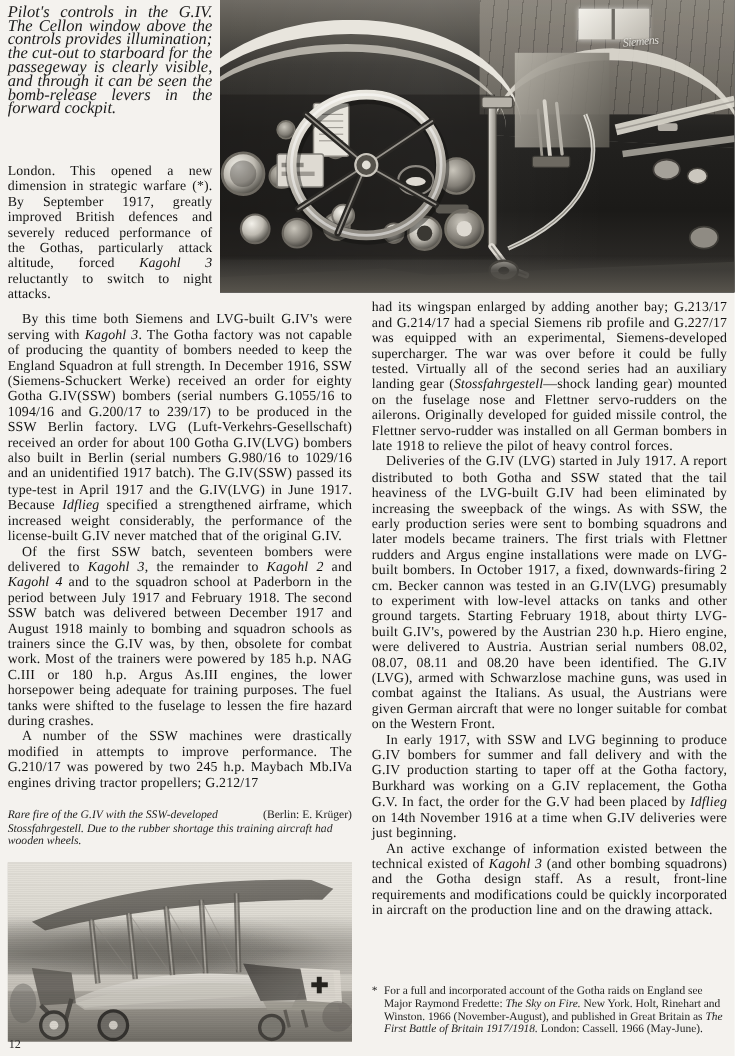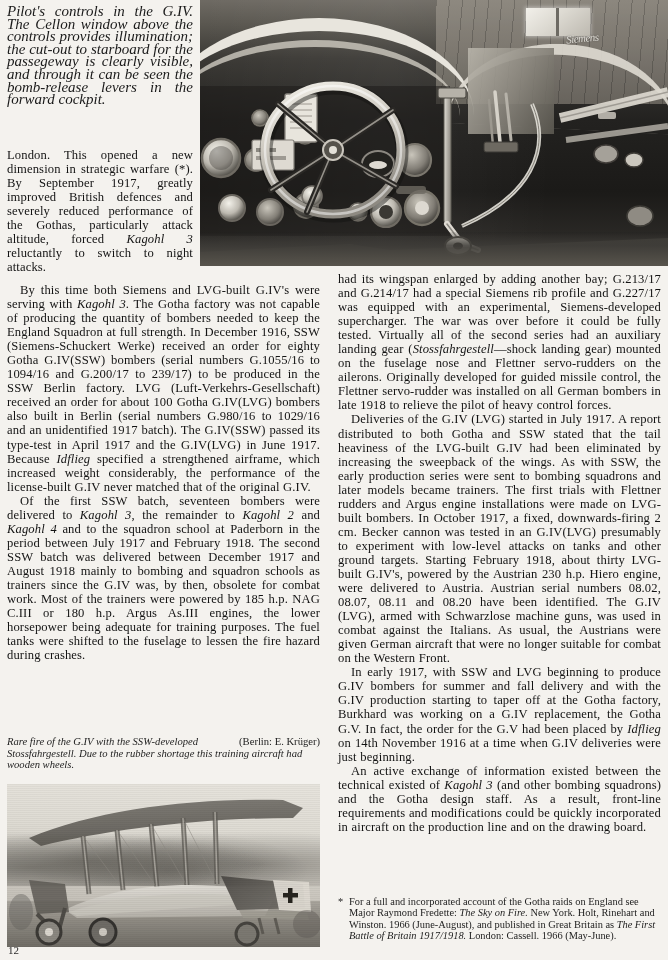--- a/index.html
+++ b/index.html
@@ -372,20 +372,21 @@
 
   <div class="topcap">Pilot's controls in the G.IV. The Cellon window above the controls provides illumination; the cut-out to starboard for the passegeway is clearly visible, and through it can be seen the bomb-release levers in the forward cockpit.</div>
 
   <div class="col leftupper">
     <p class="noind"><span>London. This opened a new dimension in strategic warfare (*). By September 1917, greatly improved British defences and severely reduced performance of the Gothas, particularly attack altitude, forced </span><i>Kagohl 3</i><span> reluctantly to switch to night attacks.</span></p>
   </div>
 
   <div class="col leftmain">
       <p><span>By this time both Siemens and LVG-built G.IV's were serving with </span><i>Kagohl 3</i><span>. The Gotha factory was not capable of producing the quantity of bombers needed to keep the England Squadron at full strength. In December 1916, SSW (Siemens-Schuckert Werke) received an order for eighty Gotha G.IV(SSW) bombers (serial numbers G.1055/16 to 1094/16 and G.200/17 to 239/17) to be produced in the SSW Berlin factory. LVG (Luft-Verkehrs-Gesellschaft) received an order for about 100 Gotha G.IV(LVG) bombers also built in Berlin (serial numbers G.980/16 to 1029/16 and an unidentified 1917 batch). The G.IV(SSW) passed its type-test in April 1917 and the G.IV(LVG) in June 1917. Because </span><i>Idflieg</i><span> specified a strengthened airframe, which increased weight considerably, the performance of the license-built G.IV never matched that of the original G.IV.</span></p>
       <p><span>Of the first SSW batch, seventeen bombers were delivered to </span><i>Kagohl 3</i><span>, the remainder to </span><i>Kagohl 2</i><span> and </span><i>Kagohl 4</i><span> and to the squadron school at Paderborn in the period between July 1917 and February 1918. The second SSW batch was delivered between December 1917 and August 1918 mainly to bombing and squadron schools as trainers since the G.IV was, by then, obsolete for combat work. Most of the trainers were powered by 185 h.p. NAG C.III or 180 h.p. Argus As.III engines, the lower horsepower being adequate for training purposes. The fuel tanks were shifted to the fuselage to lessen the fire hazard during crashes.</span></p>
+      <p><span>A number of the SSW machines were drastically modified in attempts to improve performance. The G.210/17 was powered by two 245 h.p. Maybach Mb.IVa engines driving tractor propellers; G.212/17</span></p>
     </div>
 
   <div class="lowcap">
     <span class="credit">(Berlin: E. Krüger)</span>
     <span><i>Rare fire of the G.IV with the SSW-developed </i><span>Stossfahrgestell.</span><i> Due to the rubber shortage this training aircraft had wooden wheels.</i></span>
   </div>
 
   <div class="photo-low">
     <div class="sky"></div>
     <div class="trees"></div>
@@ -467,22 +468,22 @@
 
     <div class="grain"></div>
   </div>
 
   <div class="folio">12</div>
 
   <div class="col rightmain">
       <p class="noind"><span>had its wingspan enlarged by adding another bay; G.213/17 and G.214/17 had a special Siemens rib profile and G.227/17 was equipped with an experimental, Siemens-developed supercharger. The war was over before it could be fully tested. Virtually all of the second series had an auxiliary landing gear (</span><i>Stossfahrgestell</i><span>—shock landing gear) mounted on the fuselage nose and Flettner servo-rudders on the ailerons. Originally developed for guided missile control, the Flettner servo-rudder was installed on all German bombers in late 1918 to relieve the pilot of heavy control forces.</span></p>
       <p><span>Deliveries of the G.IV (LVG) started in July 1917. A report distributed to both Gotha and SSW stated that the tail heaviness of the LVG-built G.IV had been eliminated by increasing the sweepback of the wings. As with SSW, the early production series were sent to bombing squadrons and later models became trainers. The first trials with Flettner rudders and Argus engine installations were made on LVG-built bombers. In October 1917, a fixed, downwards-firing 2 cm. Becker cannon was tested in an G.IV(LVG) presumably to experiment with low-level attacks on tanks and other ground targets. Starting February 1918, about thirty LVG-built G.IV's, powered by the Austrian 230 h.p. Hiero engine, were delivered to Austria. Austrian serial numbers 08.02, 08.07, 08.11 and 08.20 have been identified. The G.IV (LVG), armed with Schwarzlose machine guns, was used in combat against the Italians. As usual, the Austrians were given German aircraft that were no longer suitable for combat on the Western Front.</span></p>
       <p><span>In early 1917, with SSW and LVG beginning to produce G.IV bombers for summer and fall delivery and with the G.IV production starting to taper off at the Gotha factory, Burkhard was working on a G.IV replacement, the Gotha G.V. In fact, the order for the G.V had been placed by </span><i>Idflieg</i><span> on 14th November 1916 at a time when G.IV deliveries were just beginning.</span></p>
-      <p><span>An active exchange of information existed between the technical existed of </span><i>Kagohl 3</i><span> (and other bombing squadrons) and the Gotha design staff. As a result, front-line requirements and modifications could be quickly incorporated in aircraft on the production line and on the drawing board.</span></p>
+      <p><span>An active exchange of information existed between the technical existed of </span><i>Kagohl 3</i><span> (and other bombing squadrons) and the Gotha design staff. As a result, front-line requirements and modifications could be quickly incorporated in aircraft on the production line and on the drawing attack.</span></p>
     </div>
 
   <div class="footnote">
     <span class="fnbody">
-      <span class="star">*</span><span><span>For a full and incorporated account of the Gotha raids on England see Major Raymond Fredette: </span><i>The Sky on Fire.</i><span> New York. Holt, Rinehart and Winston. 1966 (June-August), and published in Great Britain as </span><i>The First Battle of Britain 1917/1918.</i><span> London: Cassell. 1966 (May-June).</span></span>
+      <span class="star">*</span><span><span>For a full and incorporated account of the Gotha raids on England see Major Raymond Fredette: </span><i>The Sky on Fire.</i><span> New York. Holt, Rinehart and Winston. 1966 (November-August), and published in Great Britain as </span><i>The First Battle of Britain 1917/1918.</i><span> London: Cassell. 1966 (May-June).</span></span>
     </span>
   </div>
 
 </div>
 
 </body></html>

